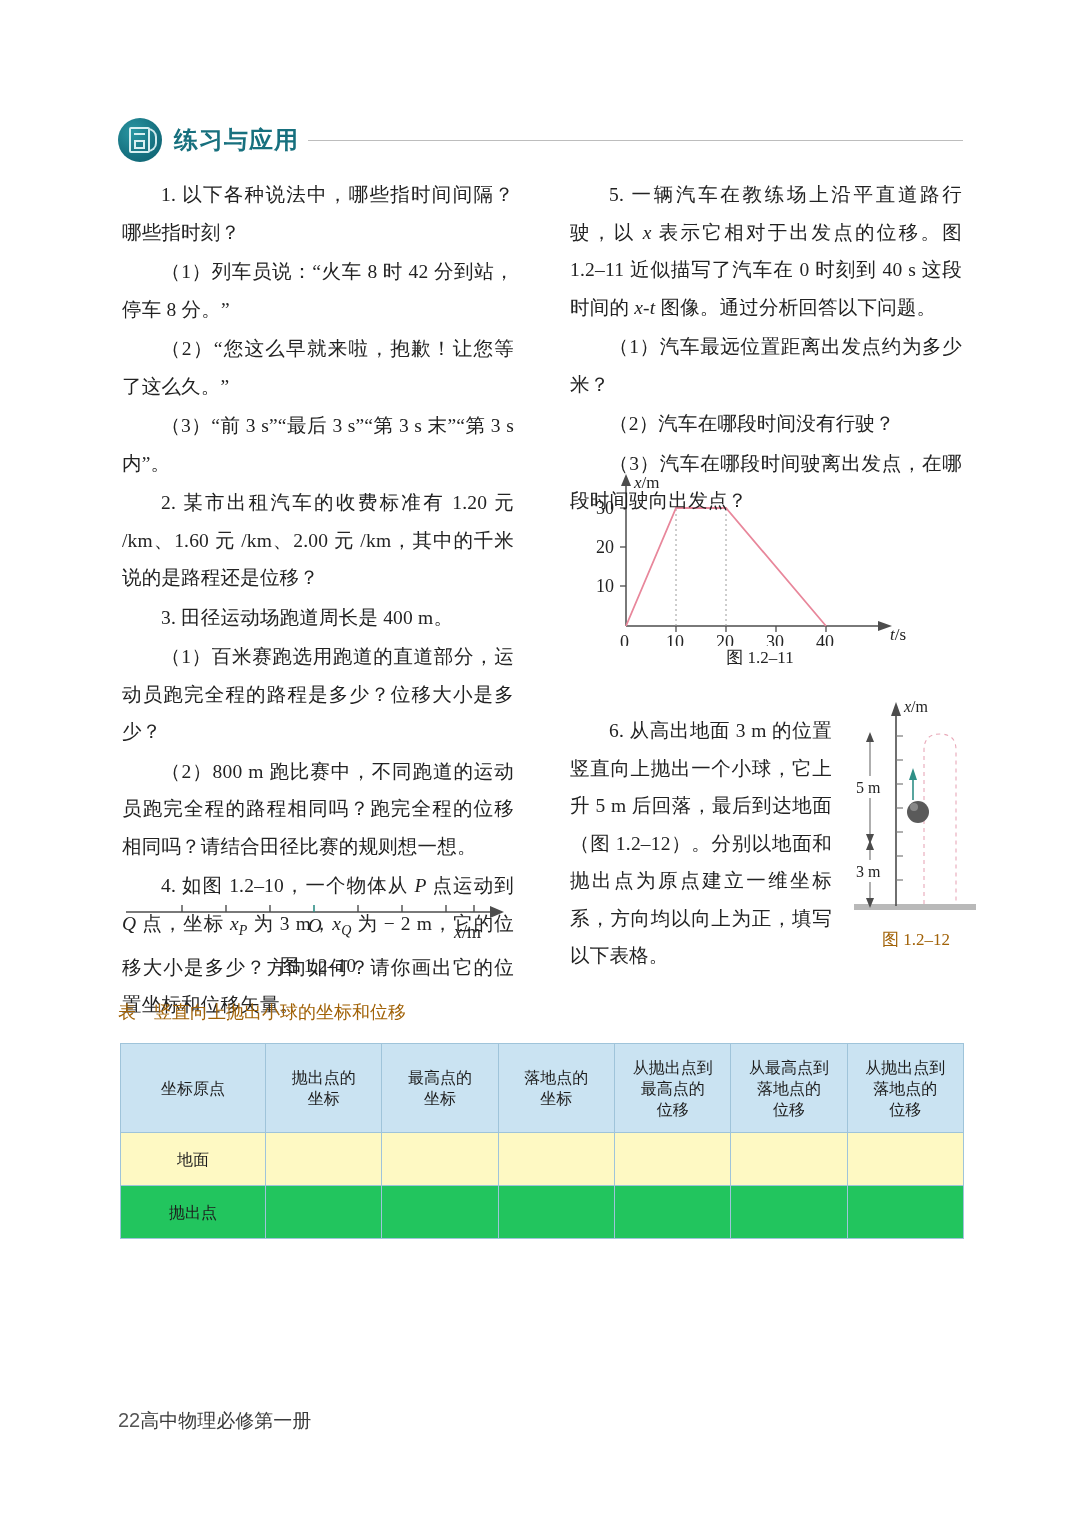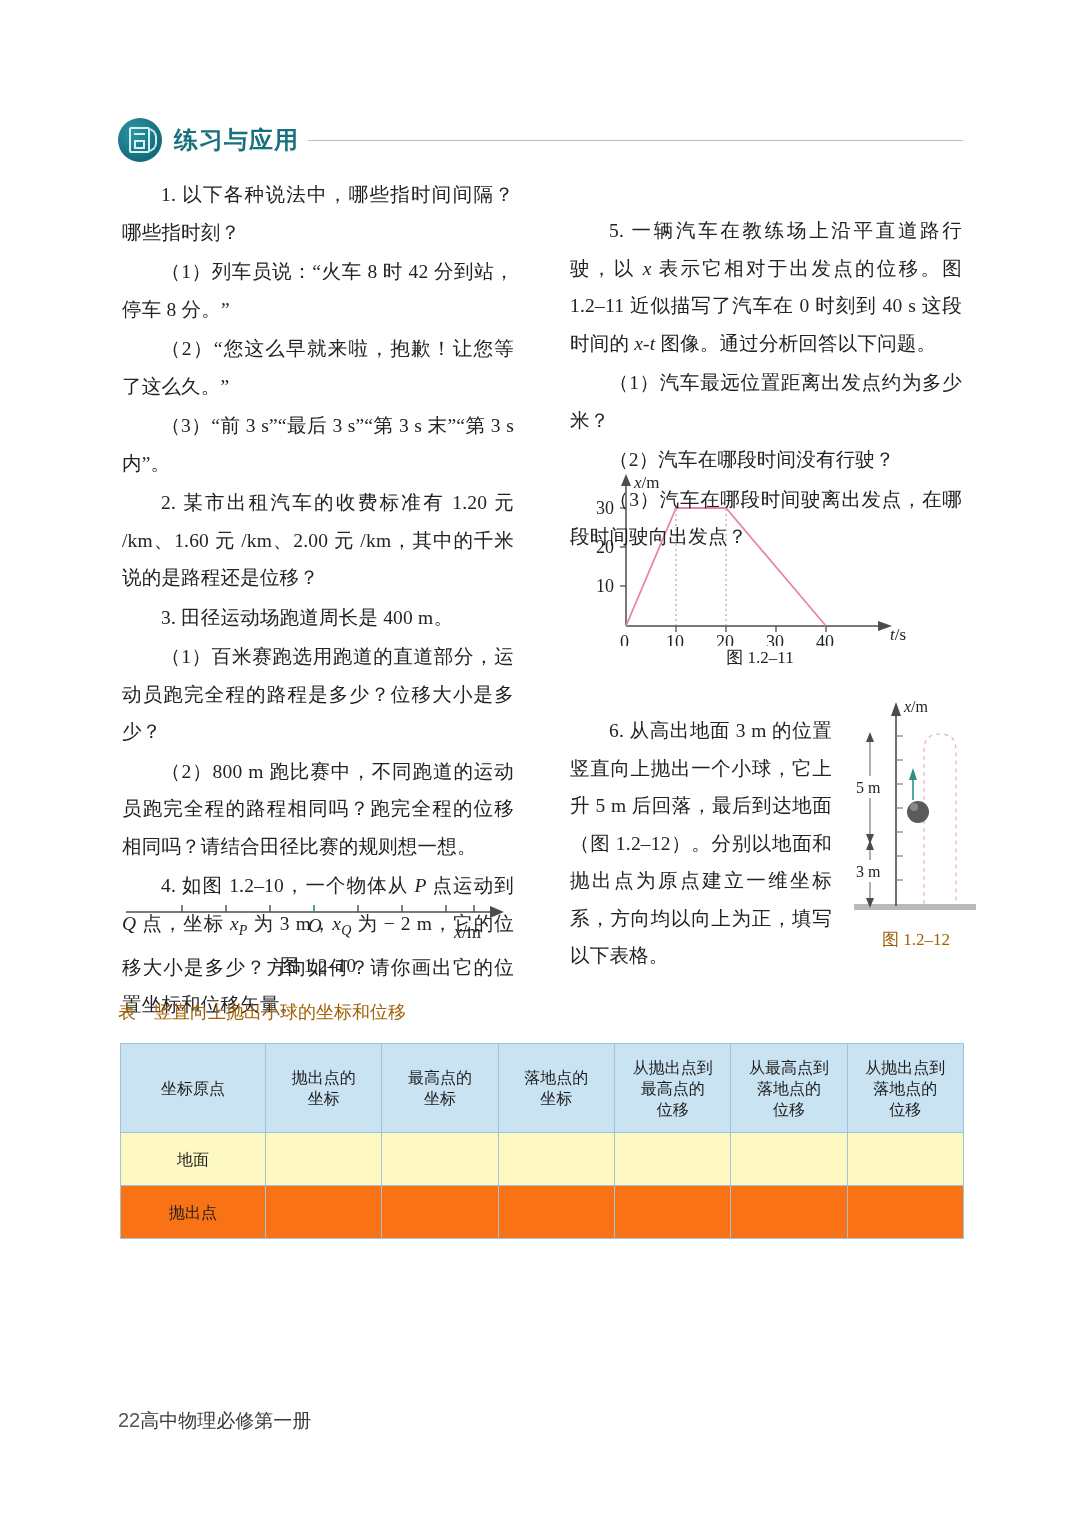--- a/index.html
+++ b/index.html
@@ -91,21 +91,21 @@
     height: 1px;
     background: #bdbdbd;
   }
 
   
   .col {
     position: absolute;
     width: 392px;
   }
   #col-left  { left: 122px; top: 176px; }
-  #col-right { left: 570px; top: 176px; margin-top: 36px; }
+  #col-right { left: 570px; top: 176px; }
 
   p.q {
     margin: 0 0 2px 0;
     font-size: 19.5px;
     line-height: 37.5px;
     text-indent: 2em;
     text-align: justify;
     text-justify: inter-ideograph;
     letter-spacing: 0.2px;
     color: #222;
@@ -193,21 +193,21 @@
   }
   #data-table thead th {
     background: #cae3f2;
     height: 84px;
   }
   #data-table tbody tr.row-a td {
     background: #fef9c3;
     height: 48px;
   }
   #data-table tbody tr.row-b td {
-    background: #f97316;
+    background: #22c55e;
     height: 48px;
   }
   #data-table col.first { width: 145px; }
 
   
   #footer {
     position: absolute;
     left: 118px;
     top: 1408px;
     font-size: 19px;

